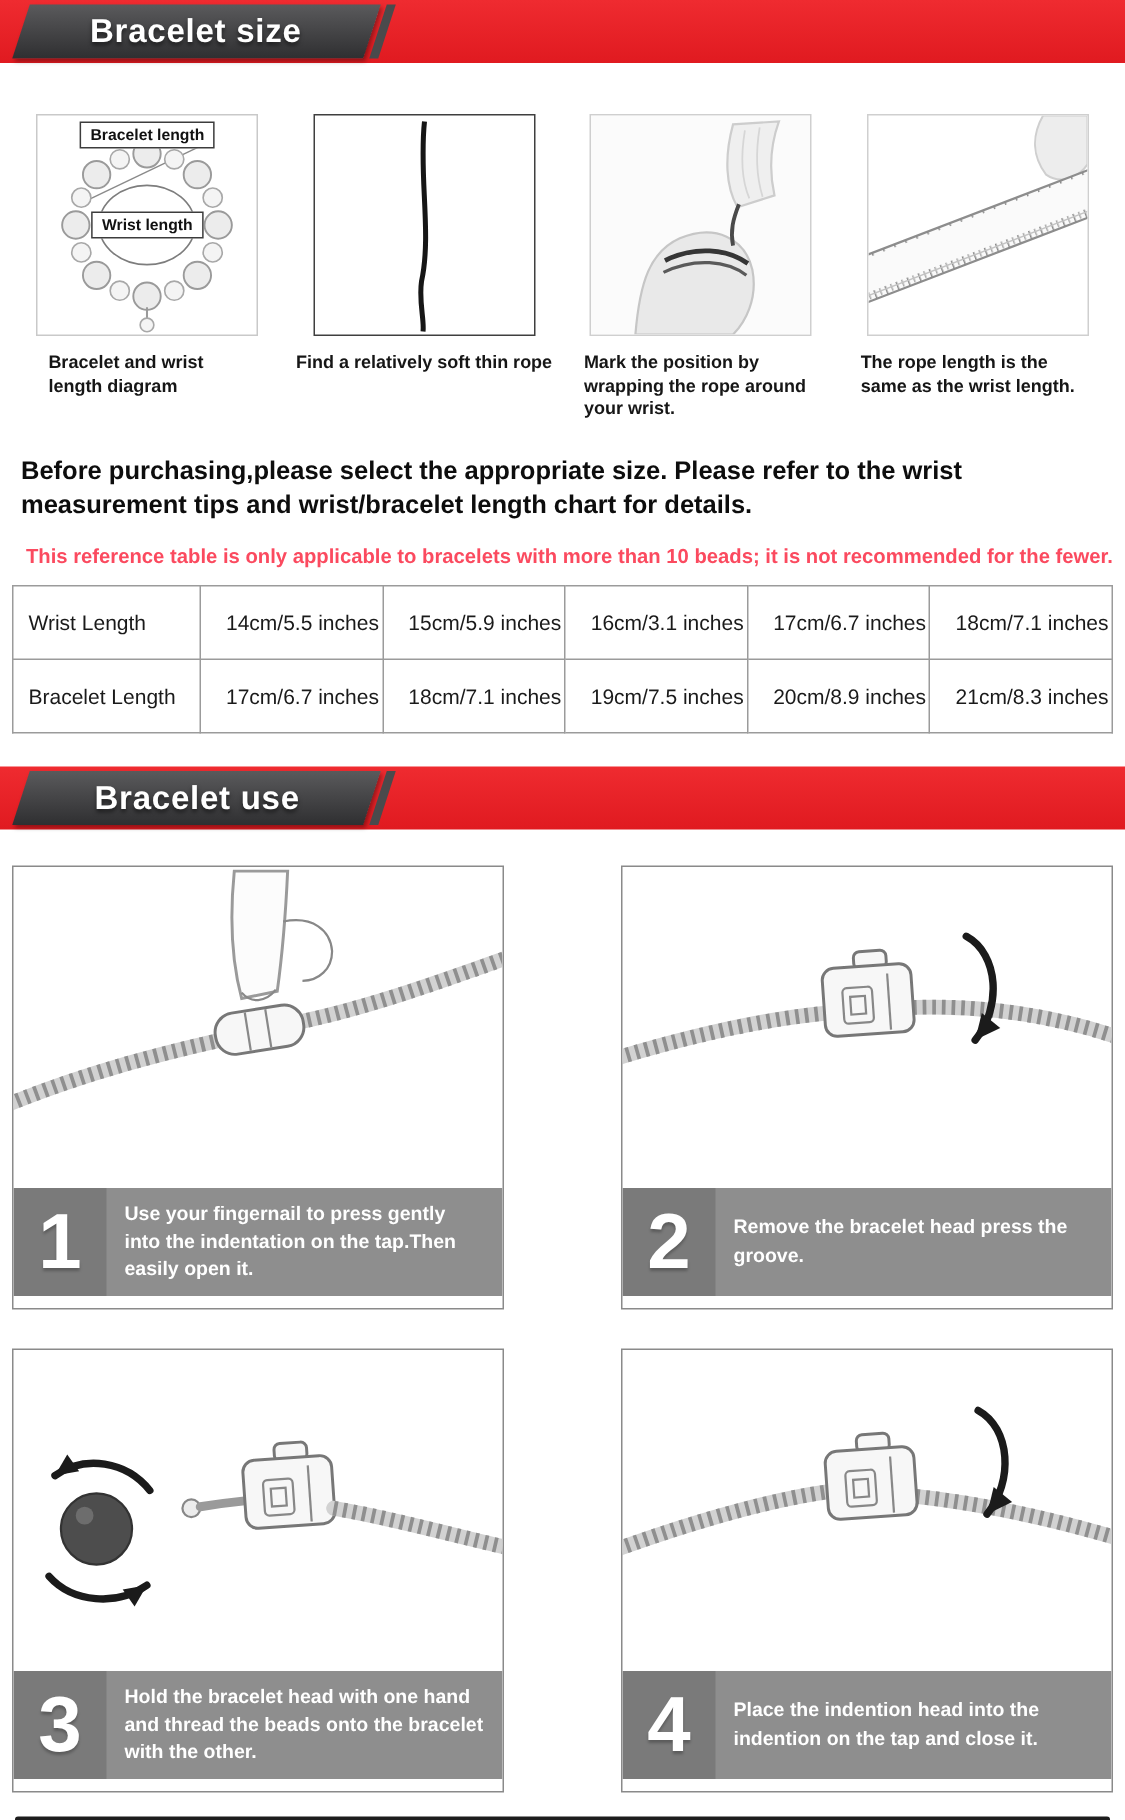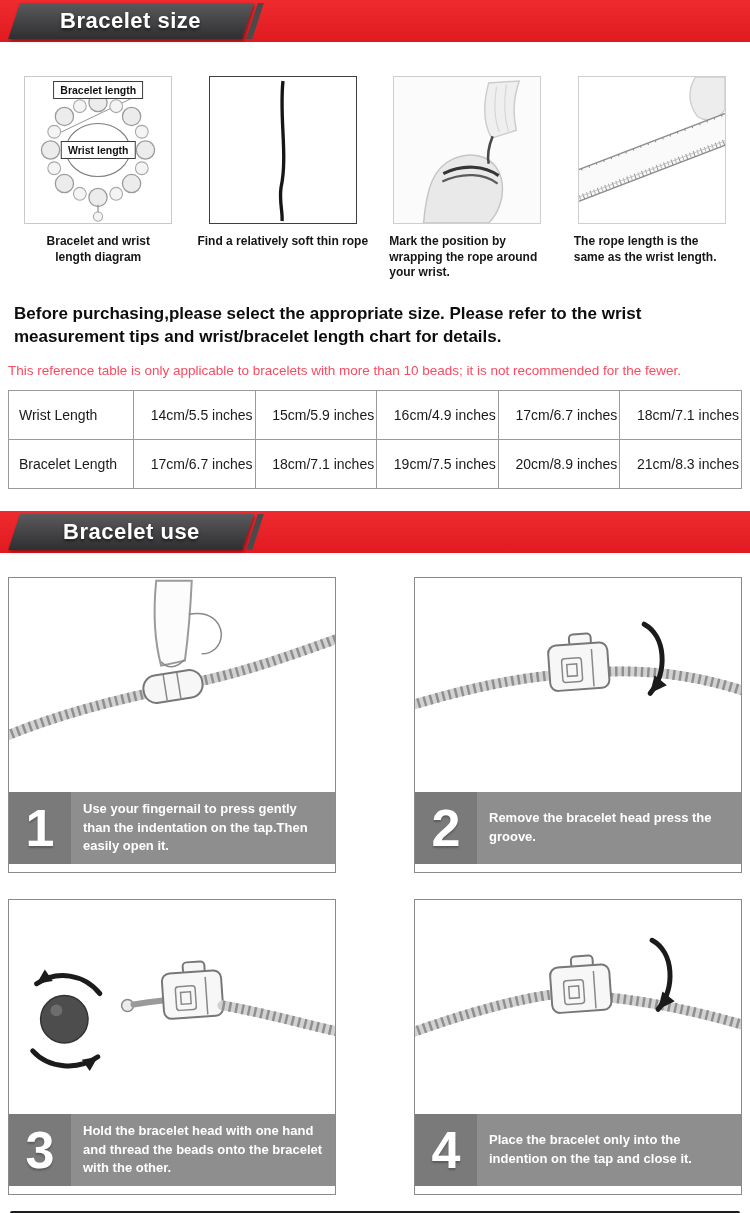--- a/index.html
+++ b/index.html
@@ -77,37 +77,38 @@
   }
   .label-top{top:4px;}
   .label-mid{top:44%;}
   .measure-caption{
     margin-top:10px;
     font-size:12px;
     font-weight:bold;
     line-height:1.3;
     color:#161616;
   }
-  .cap-center{text-align:center;max-width:132px;}
+  .cap-center{max-width:132px;}
   .cap-center-wide{text-align:center;max-width:178px;}
   .cap-left{text-align:left;max-width:156px;}
 
   
   .intro{
     margin:22px 14px 0 14px;
     font-size:17px;
     font-weight:bold;
     line-height:1.35;
     color:#0d0d0d;
   }
   .note{
     margin:14px 8px 0 8px;
     font-size:13.5px;
-    font-weight:normal;
+    font-weight:bold;
     color:#fb4a5f;
+    text-align:right;
   }
 
   
   .size-table{
     width:734px;
     margin:12px 8px 0 8px;
     border-collapse:collapse;
     table-layout:fixed;
     font-size:14px;
   }
@@ -278,21 +279,21 @@
 
   <p class="intro">Before purchasing,please select the appropriate size. Please refer to the wrist measurement tips and wrist/bracelet length chart for details.</p>
   <p class="note">This reference table is only applicable to bracelets with more than 10 beads; it is not recommended for the fewer.</p>
 
   <table class="size-table">
     <tbody>
       <tr>
         <td class="rowhead">Wrist Length</td>
         <td>14cm/5.5 inches</td>
         <td>15cm/5.9 inches</td>
-        <td>16cm/4.9 inches</td>
+        <td>16cm/3.1 inches</td>
         <td>17cm/6.7 inches</td>
         <td>18cm/7.1 inches</td>
       </tr>
       <tr>
         <td class="rowhead">Bracelet Length</td>
         <td>17cm/6.7 inches</td>
         <td>18cm/7.1 inches</td>
         <td>19cm/7.5 inches</td>
         <td>20cm/8.9 inches</td>
         <td>21cm/8.3 inches</td>
@@ -318,21 +319,21 @@
           <rect class="outline" x="-30" y="-14" width="60" height="28" rx="13"></rect>
           <line class="thin" x1="-8" y1="-13" x2="-8" y2="13"></line>
           <line class="thin" x1="6" y1="-13" x2="6" y2="13"></line>
         </g>
         <path d="M149 0 C 146 30 147 60 154 86 L 178 81 C 182 52 184 22 185 0 Z" fill="#fcfcfc" stroke="#9a9a9a" stroke-width="2"></path>
         <path class="thin" d="M182 34 C 202 30 214 40 215 54 C 215 66 206 74 195 74"></path>
         <path class="thin" d="M154 82 C 160 89 170 89 177 80"></path>
       </svg>
       <div class="panel-bar">
         <span class="panel-num">1</span>
-        <span class="panel-text">Use your fingernail to press gently than the indentation on the tap.Then easily open it.</span>
+        <span class="panel-text">Use your fingernail to press gently into the indentation on the tap.Then easily open it.</span>
       </div>
     </div>
 
     <div class="use-panel">
       <svg class="panel-art" viewBox="0 0 330 205">
         <path class="cable-base" d="M-10 128 C 55 108 105 99 136 96"></path>
         <path class="cable-hatch" d="M-10 128 C 55 108 105 99 136 96"></path>
         <path class="cable-base" d="M196 92 C 250 90 300 100 340 114"></path>
         <path class="cable-hatch" d="M196 92 C 250 90 300 100 340 114"></path>
         <g transform="translate(166,90) rotate(-4)">
@@ -396,19 +397,19 @@
           <rect class="thin" x="-12" y="-6" width="10" height="12"></rect>
           <line class="thin" x1="14" y1="-20" x2="14" y2="18"></line>
         </g>
         <path class="arrow" d="M240 38 C 262 50 264 86 246 108"></path>
         <g transform="translate(246,108) rotate(129)">
             <path class="ahead" d="M0 0 L-17 -8 L-17 8 Z"></path>
           </g>
       </svg>
       <div class="panel-bar">
         <span class="panel-num">4</span>
-        <span class="panel-text">Place the bracelet only into the indention on the tap and close it.</span>
+        <span class="panel-text">Place the indention head into the indention on the tap and close it.</span>
       </div>
     </div>
   </section>
 
   <footer class="bottom-rule"></footer>
 </div>
 
 </body></html>

